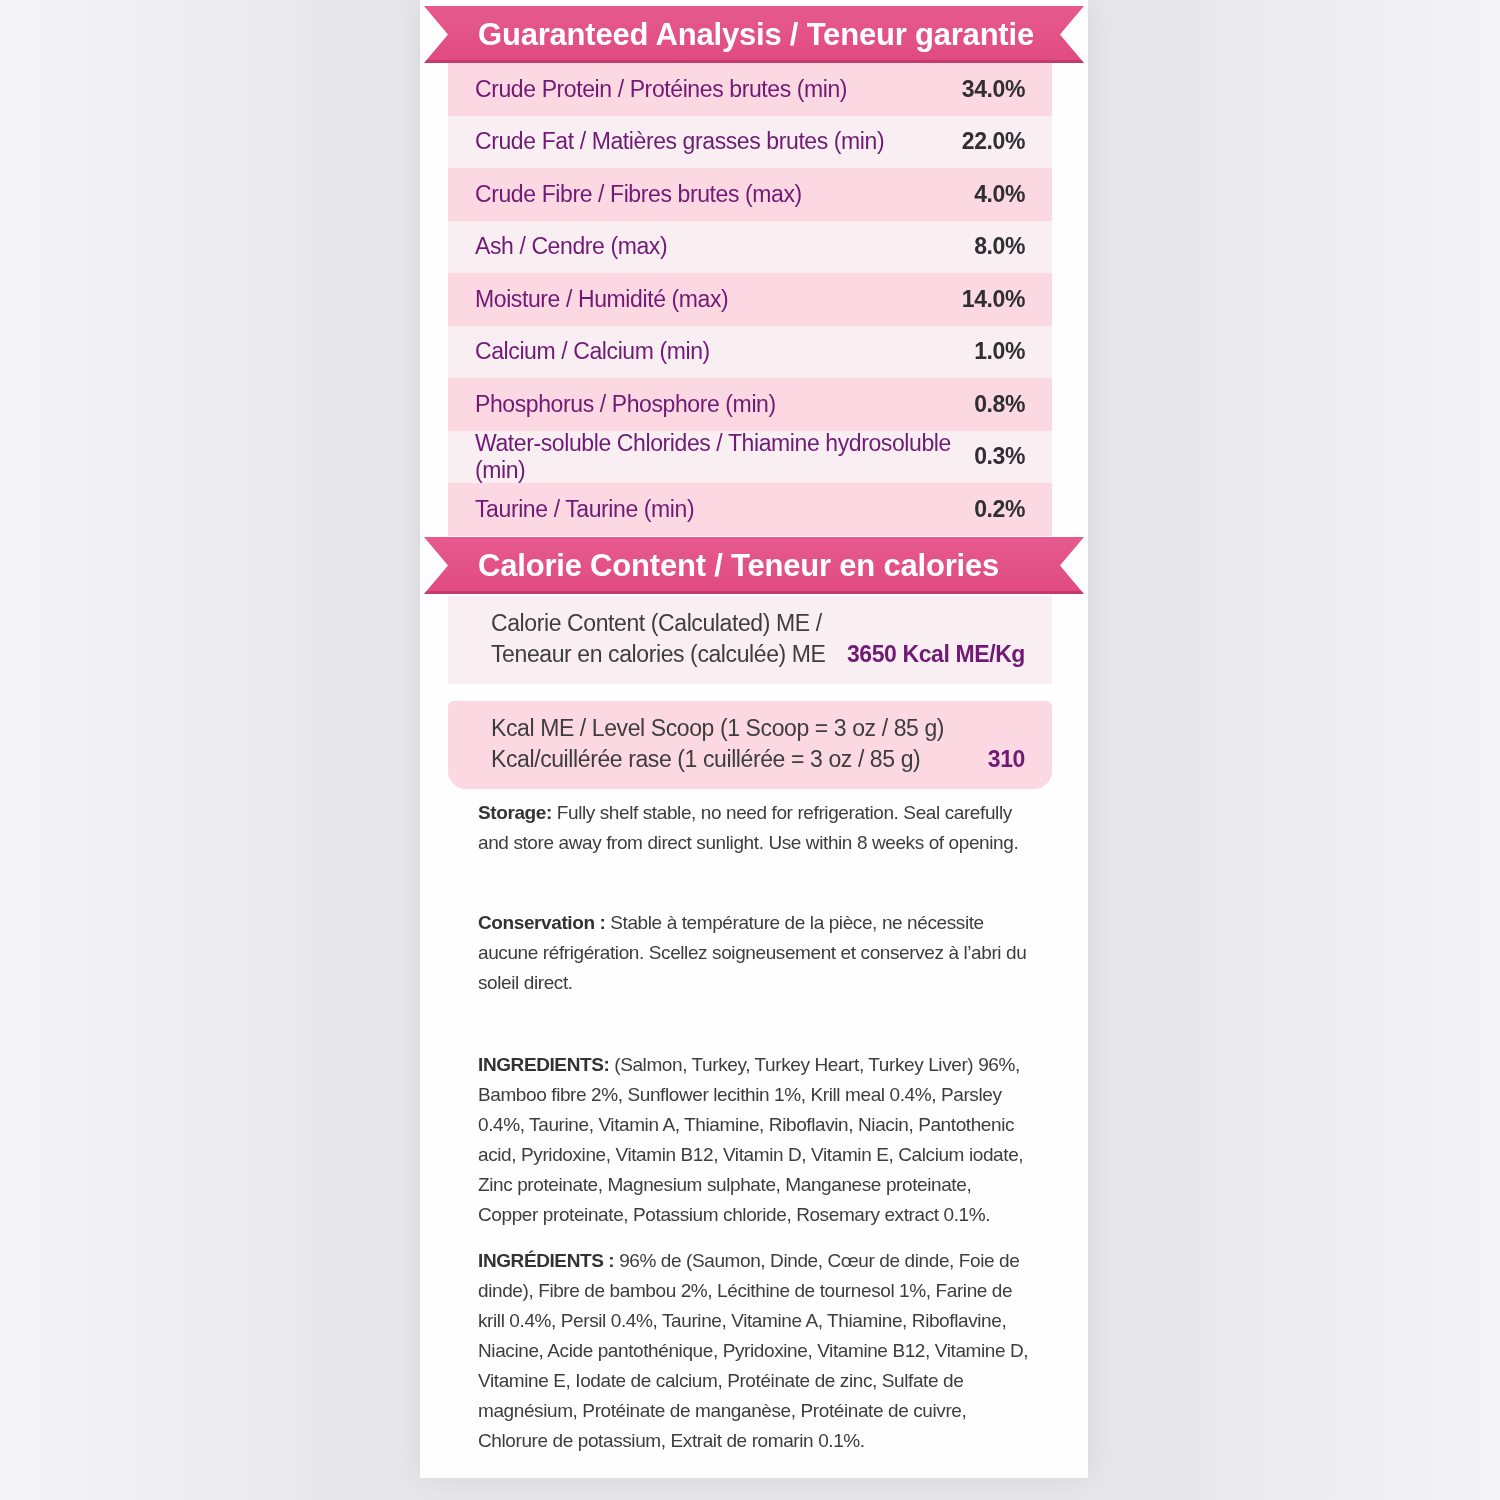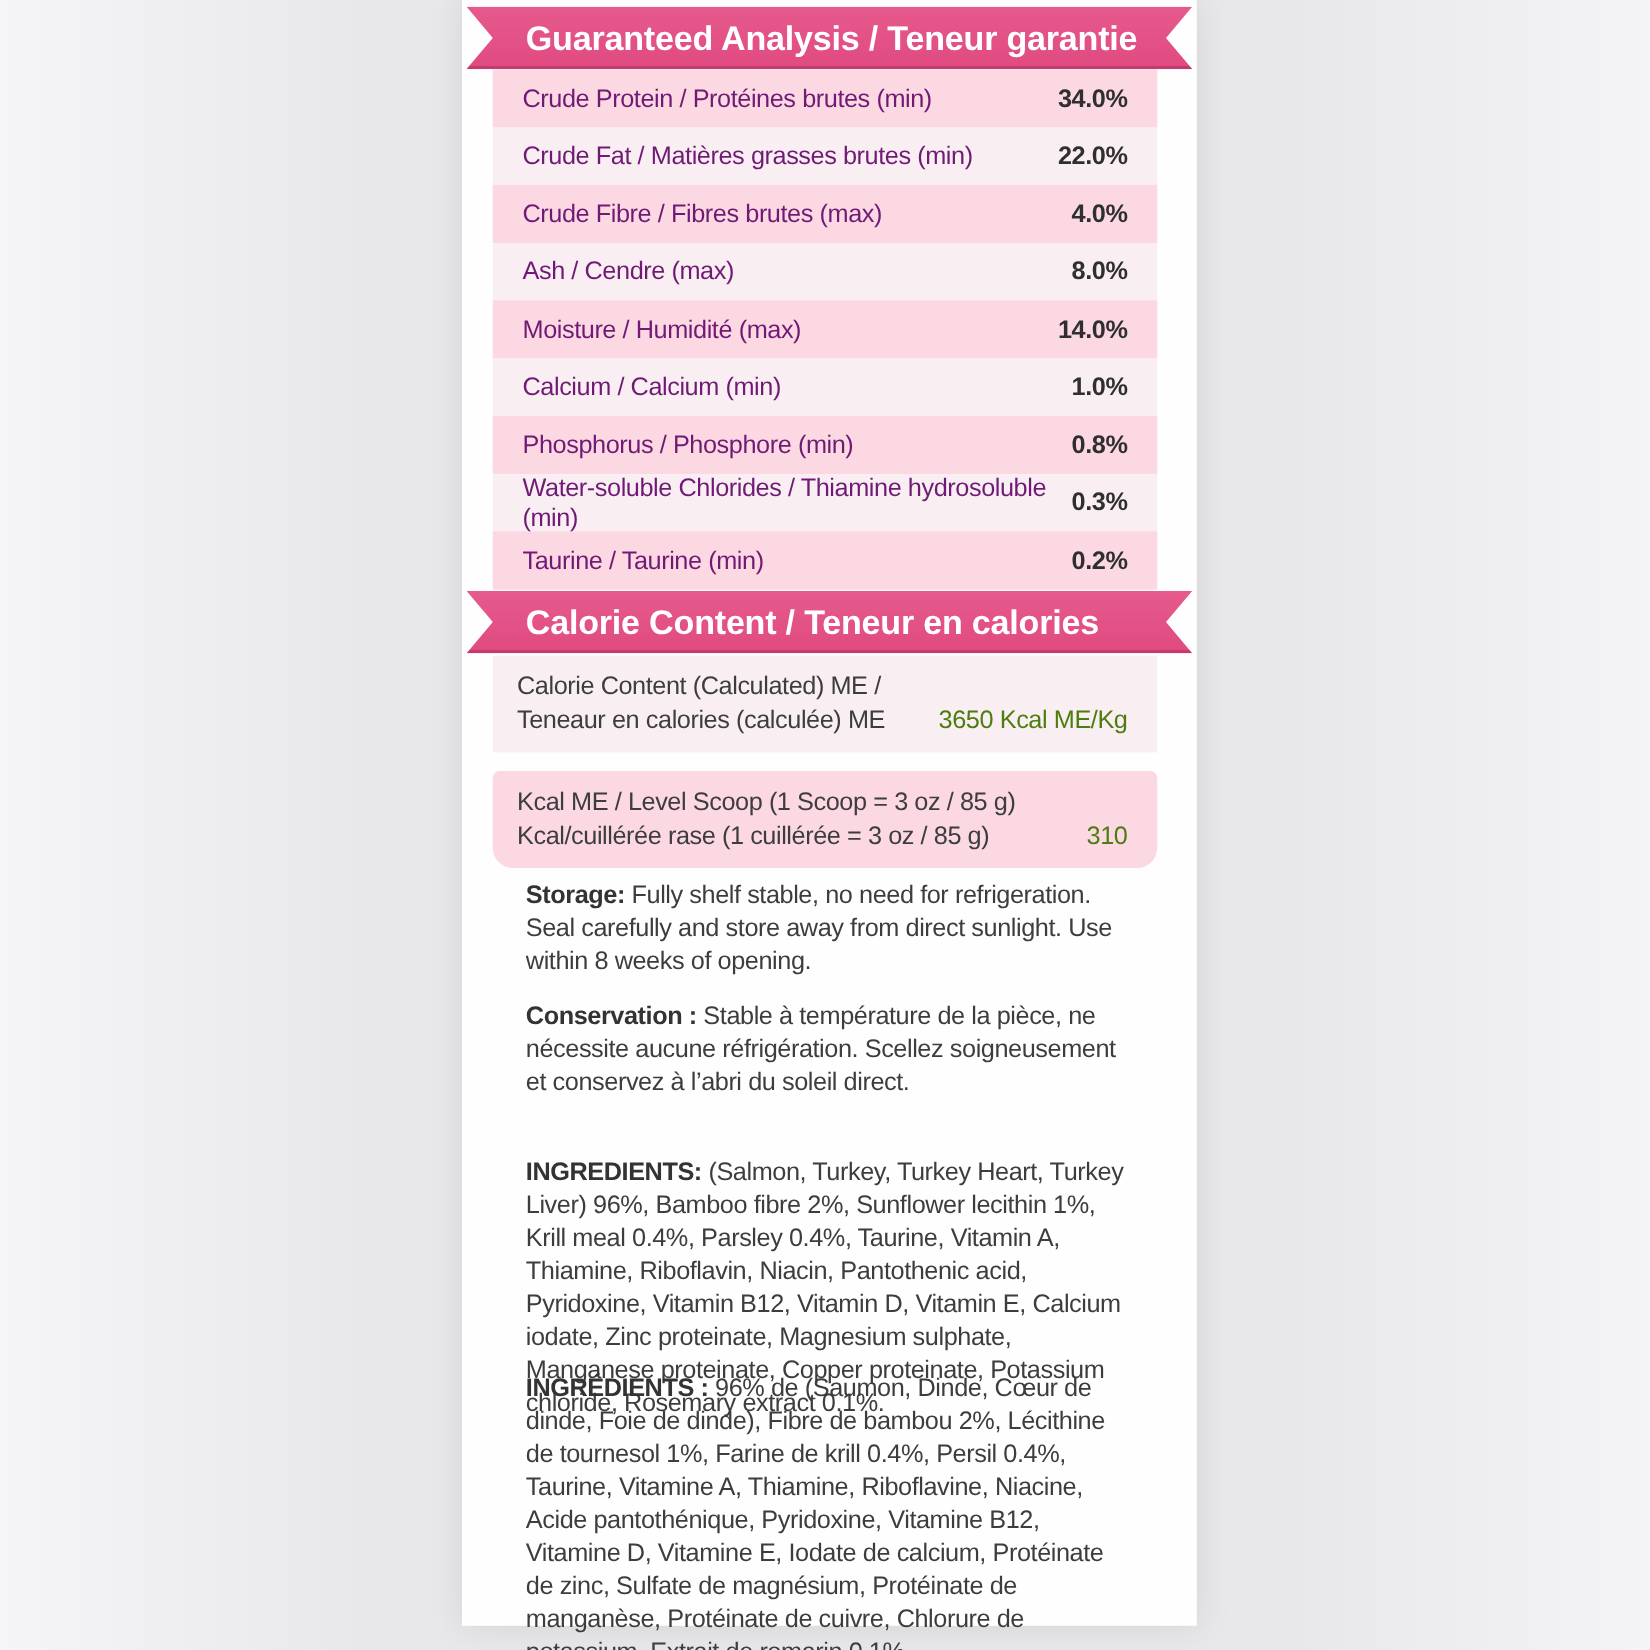--- a/index.html
+++ b/index.html
@@ -36,30 +36,30 @@
     padding: 0 27px; box-sizing: border-box;
     font-size: 23px; letter-spacing: -0.4px;
   }
   .ga-row:nth-child(odd) { background: #fbd8e2; }
   .ga-row:nth-child(even) { background: #f9eff3; }
   .ga-label { color: #701a75; }
   .ga-value { font-weight: 700; color: #2f2f31; white-space: nowrap; }
   .cal-table { position: absolute; left: 448px; top: 596px; width: 604px; }
   .cal-row {
     display: flex; align-items: flex-end; justify-content: space-between;
-    padding: 12px 27px 14px 22px; box-sizing: border-box;
+    padding: 12px 27px 14px 43px; box-sizing: border-box;
     font-size: 23px; letter-spacing: -0.4px;
   }
   .cal-row-a { background: #f9eff3; min-height: 83px; }
   .cal-row-b { background: #fbd8e2; min-height: 84px; margin-top: 17px; border-radius: 6px 6px 18px 18px; }
   .cal-lines { line-height: 31px; }
-  .cal-value { font-weight: 400; color: #4d7c0f; white-space: nowrap; padding-bottom: 2px; }
+  .cal-value { font-weight: 700; color: #701a75; white-space: nowrap; padding-bottom: 2px; }
   .note {
     position: absolute; left: 478px; width: 552px;
-    font-size: 23px; line-height: 30px; letter-spacing: -0.4px; color: #3d3d3f; margin-top: 15px;
+    font-size: 19px; line-height: 30px; letter-spacing: -0.4px; color: #3d3d3f; margin-top: 15px;
   }
   .note b { font-weight: 700; color: #333335; }
   .note-storage { top: 783px; }
   .note-conservation { top: 893px; }
   .note-ing-en { top: 1035px; }
   .note-ing-fr { top: 1231px; }
 </style>
 </head>
 <body>
 

